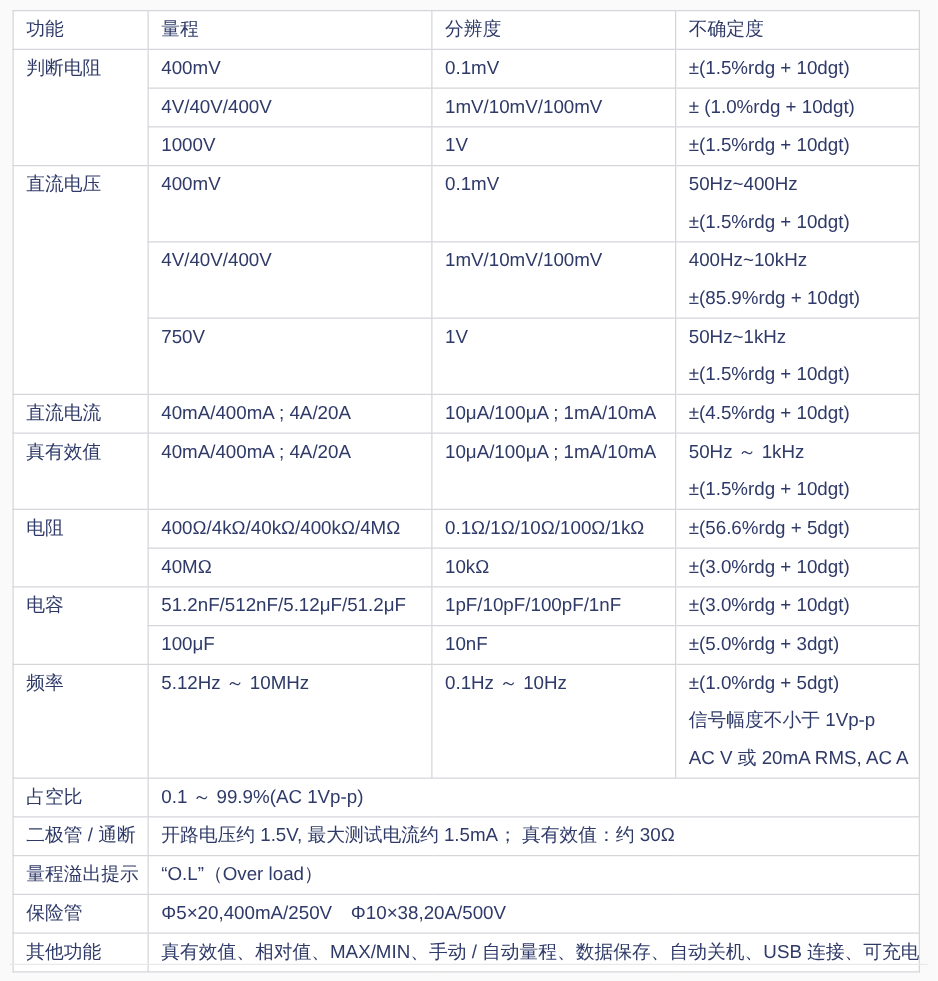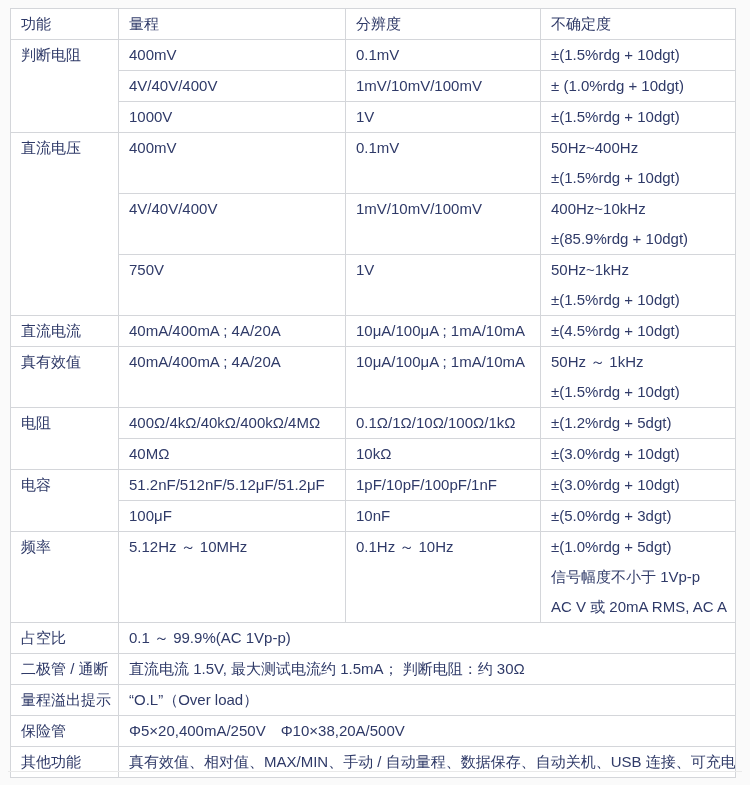--- a/index.html
+++ b/index.html
@@ -126,21 +126,21 @@
       <div class="uline">50Hz ～ 1kHz</div>
       <div class="uline">±(1.5%rdg + 10dgt)</div>
     </td>
   </tr>
 
   <tr class="r30">
     <td rowspan="2">电阻</td>
     <td>400Ω/4kΩ/40kΩ/400kΩ/4MΩ</td>
     <td>0.1Ω/1Ω/10Ω/100Ω/1kΩ</td>
     <td>
-          <div class="uline">±(1.2%rdg + 5dgt)</div>
+          <div class="uline">±(56.6%rdg + 5dgt)</div>
         </td>
   </tr>
   <tr class="r30">
     <td>40MΩ</td>
     <td>10kΩ</td>
     <td>
           <div class="uline">±(3.0%rdg + 10dgt)</div>
         </td>
   </tr>
 
@@ -170,21 +170,21 @@
       <div class="uline">AC V 或 20mA RMS, AC A</div>
     </td>
   </tr>
 
   <tr class="r30">
     <td>占空比</td>
     <td colspan="3">0.1 ～ 99.9%(AC 1Vp-p)</td>
   </tr>
   <tr class="r30">
     <td>二极管 / 通断</td>
-    <td colspan="3">直流电流 1.5V, 最大测试电流约 1.5mA； 判断电阻：约 30Ω</td>
+    <td colspan="3">开路电压约 1.5V, 最大测试电流约 1.5mA； 真有效值：约 30Ω</td>
   </tr>
   <tr class="r30">
     <td>量程溢出提示</td>
     <td colspan="3">“O.L”（Over load）</td>
   </tr>
   <tr class="r30">
     <td>保险管</td>
     <td colspan="3">Φ5×20,400mA/250V　Φ10×38,20A/500V</td>
   </tr>
   <tr class="r30">

